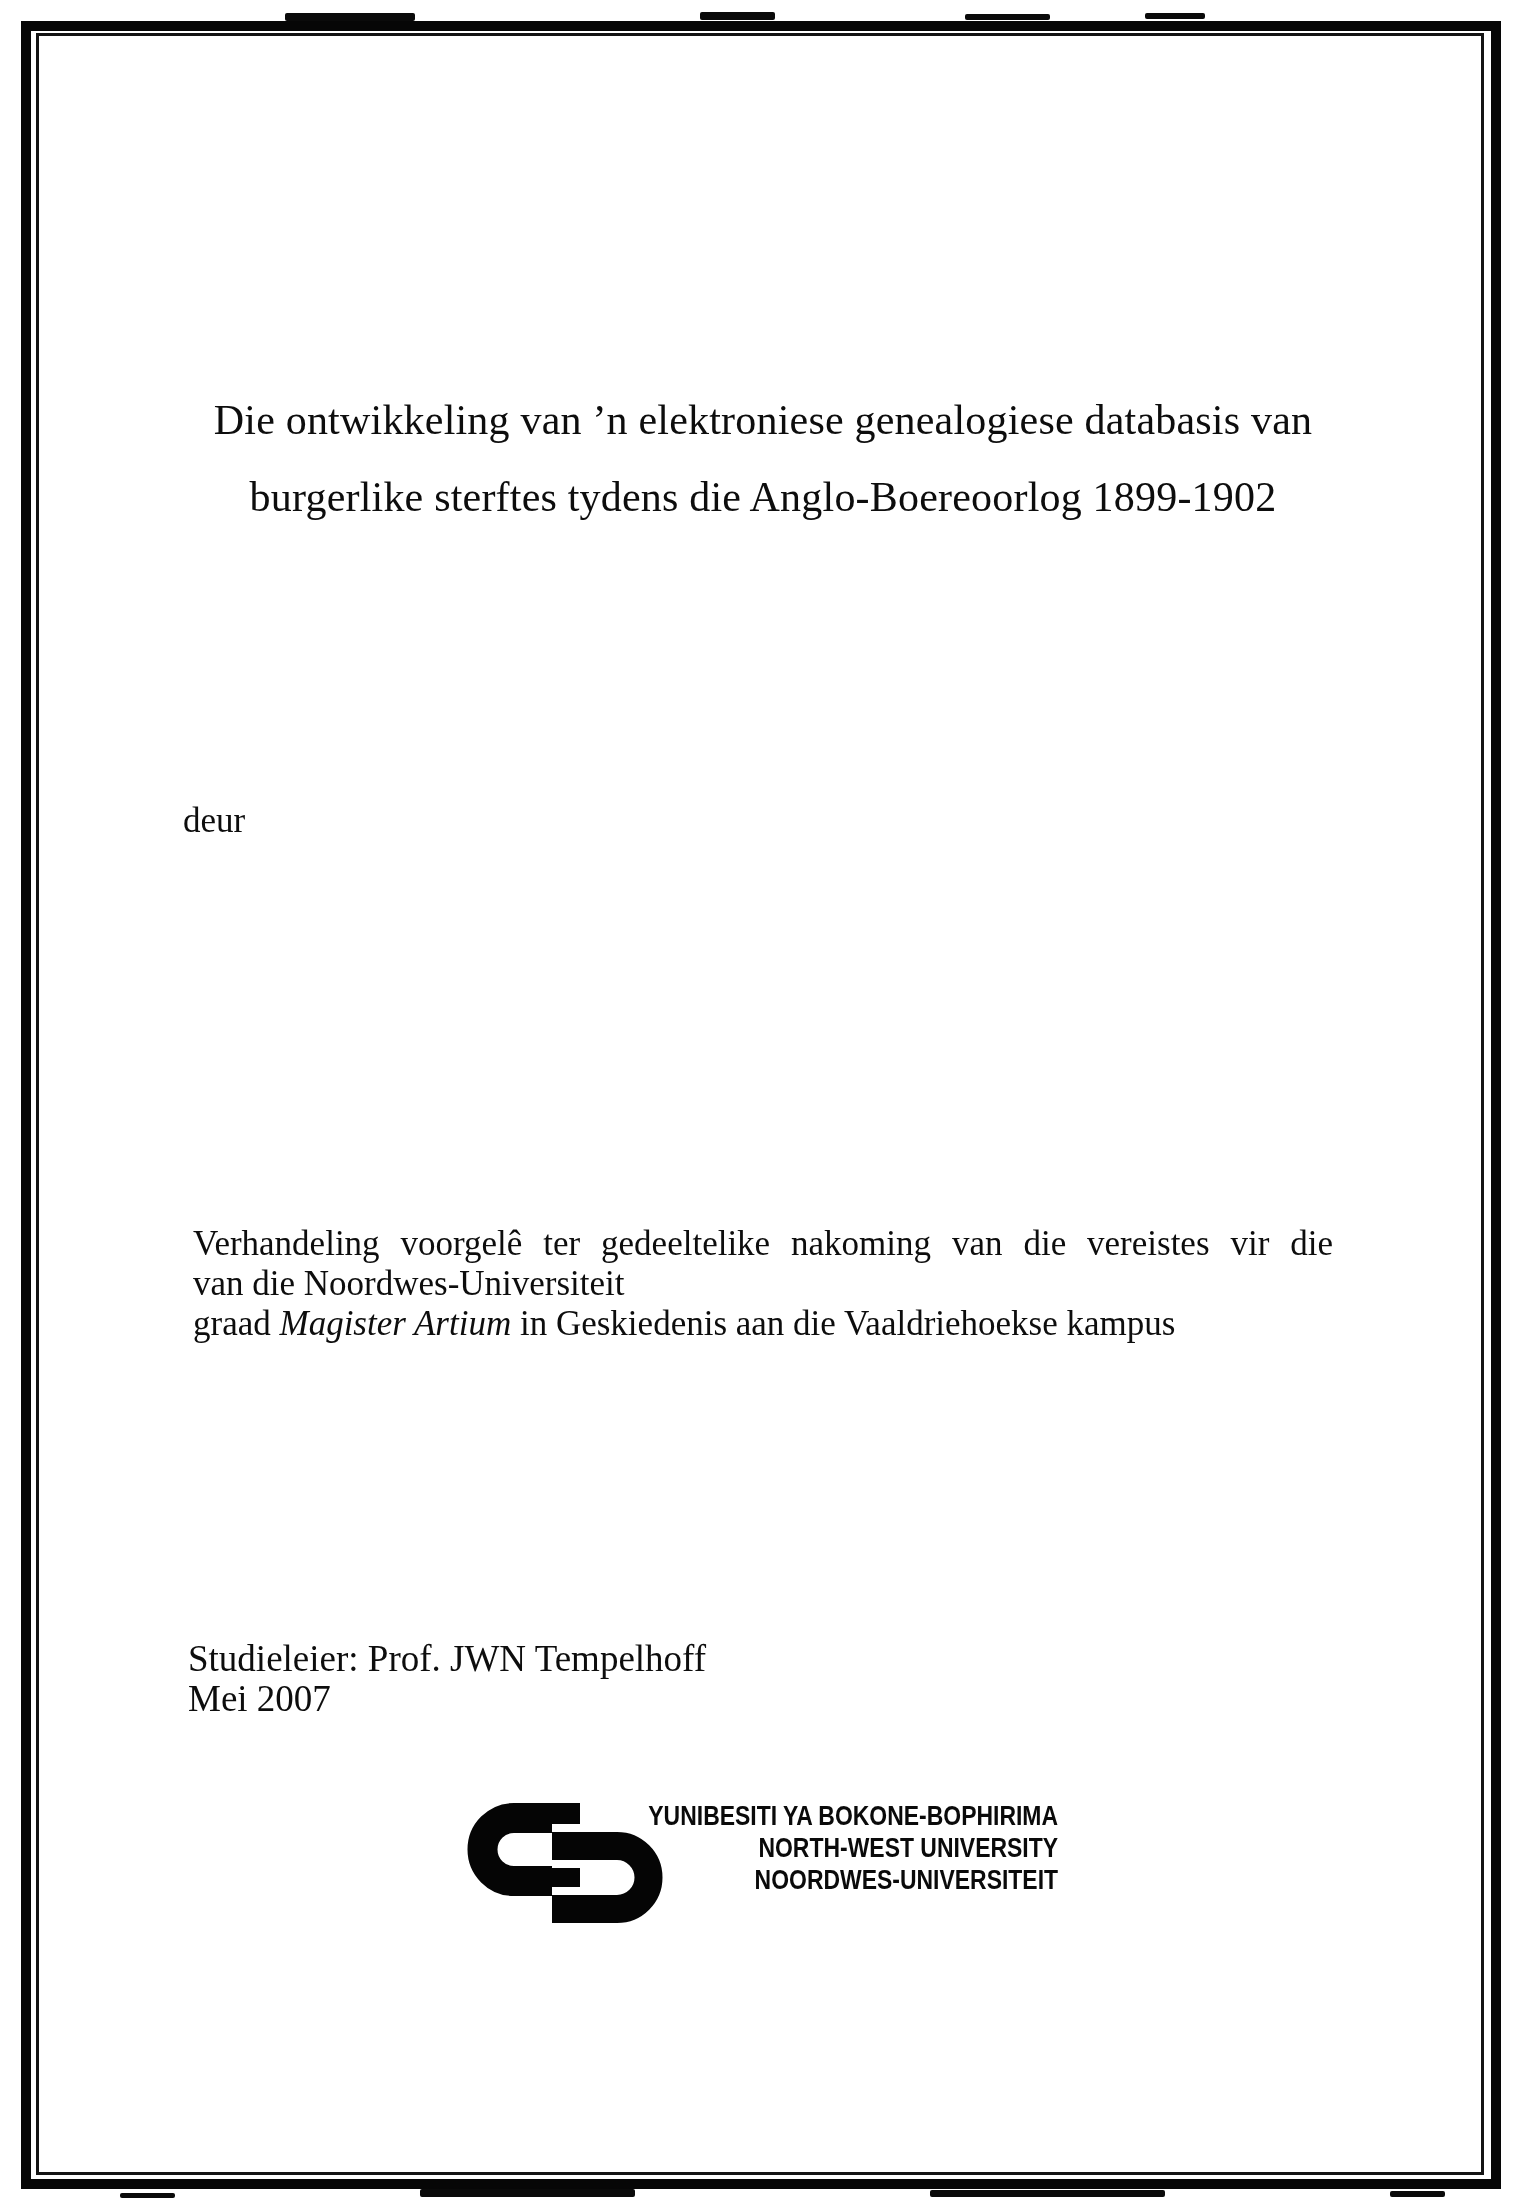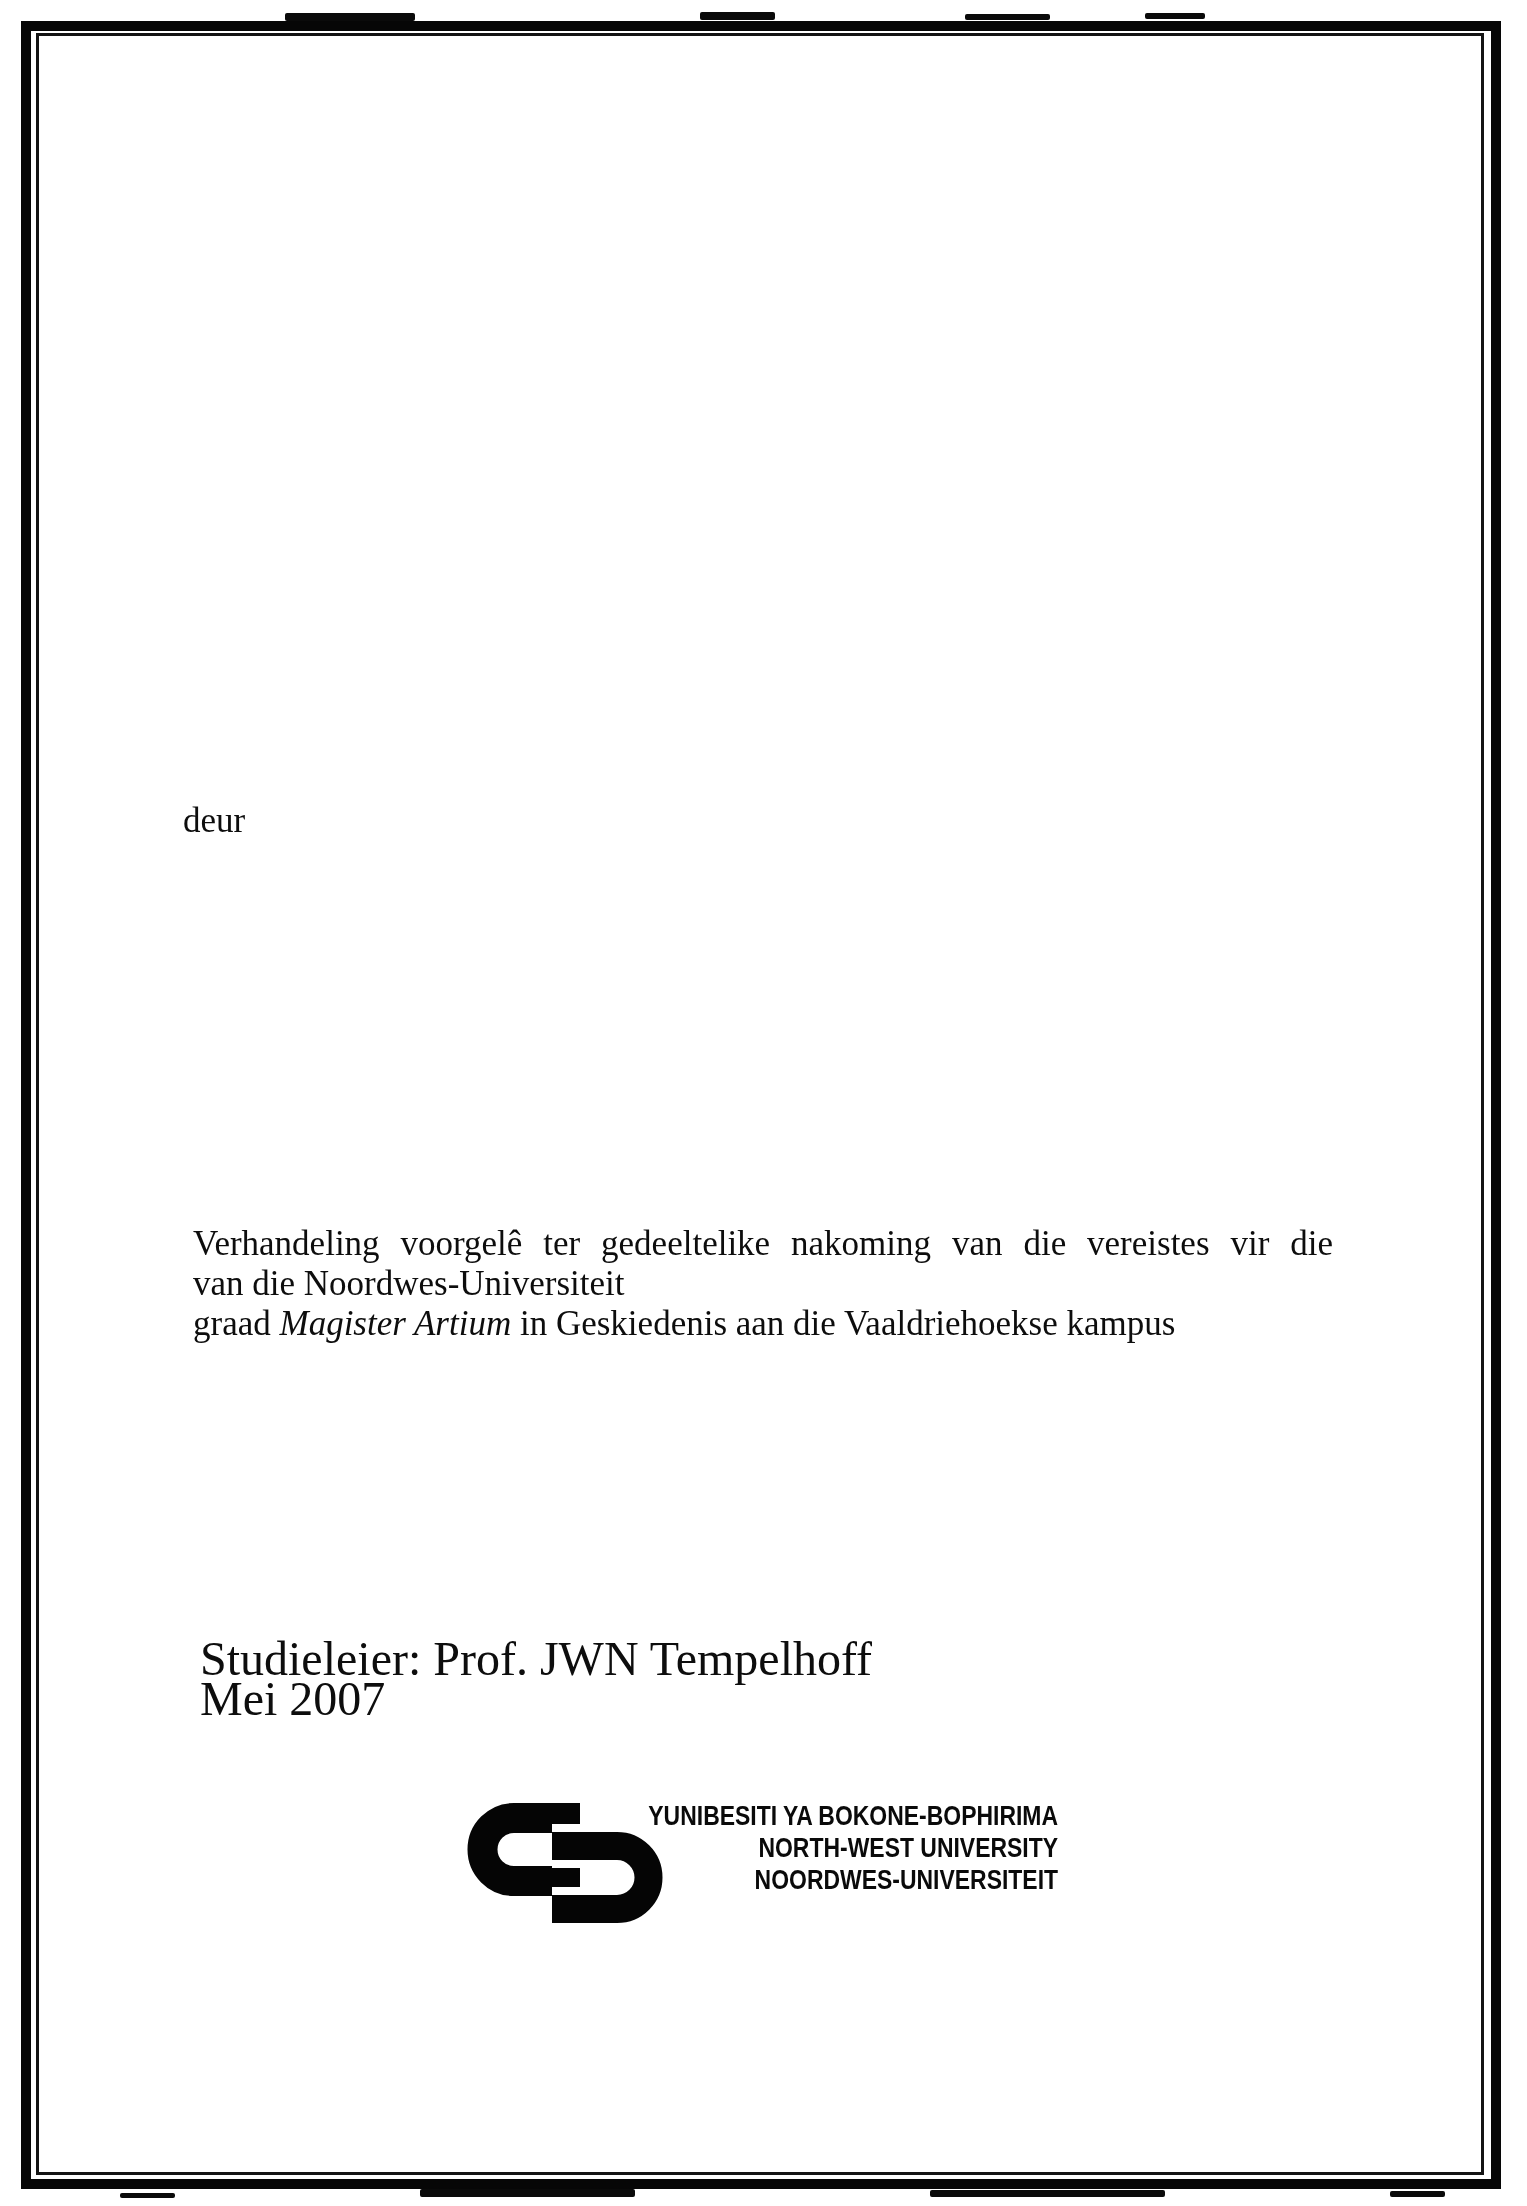--- a/index.html
+++ b/index.html
@@ -39,22 +39,22 @@
 
   .submission{
     position:absolute;left:193px;top:1224px;width:1140px;
     font-size:35px;line-height:40px;
   }
   .submission .j-line{text-align:justify;text-align-last:justify;}
   .submission .p-line{white-space:nowrap;}
   .submission em{font-style:italic;}
 
   .supervisor-block{
-    position:absolute;left:200px;top:1639px;width:900px;
-    font-size:48px;line-height:40px;font-family:Liberation Serif, serif;
+    position:absolute;left:188px;top:1639px;width:900px;
+    font-size:37px;line-height:40px;font-family:Liberation Serif, serif;
   }
 
   .logo{position:absolute;left:466px;top:1802px;width:600px;height:160px;}
   .logo-mark{position:absolute;left:0;top:0;width:198px;height:122px;}
   .logo-text{
     position:absolute;right:469px;top:1800px;
     text-align:right;
     font-family:"Liberation Sans","DejaVu Sans",sans-serif;
     font-weight:bold;font-size:27px;line-height:32px;
     white-space:nowrap;letter-spacing:0px;
@@ -72,20 +72,24 @@
 
   <div class="smudge" style="left:285px;top:13px;width:130px;height:8px;"></div>
   <div class="smudge" style="left:700px;top:12px;width:75px;height:8px;"></div>
   <div class="smudge" style="left:965px;top:14px;width:85px;height:6px;"></div>
   <div class="smudge" style="left:1145px;top:13px;width:60px;height:6px;"></div>
   <div class="smudge" style="left:420px;top:2189px;width:215px;height:8px;"></div>
   <div class="smudge" style="left:930px;top:2190px;width:235px;height:7px;"></div>
   <div class="smudge" style="left:1390px;top:2191px;width:55px;height:6px;"></div>
   <div class="smudge" style="left:120px;top:2193px;width:55px;height:5px;"></div>
 
+  <div class="title">
+    <div class="t-line">Die ontwikkeling van ’n elektroniese genealogiese databasis van</div>
+    <div class="t-line">burgerlike sterftes tydens die Anglo-Boereoorlog 1899-1902</div>
+  </div>
 
   <div class="byline">deur</div>
 
 
   <div class="submission">
     <div class="j-line">Verhandeling voorgelê ter gedeeltelike nakoming van die vereistes vir die</div>
     <div class="p-line">van die Noordwes-Universiteit</div>
     <div class="p-line"><span>graad </span><em>Magister Artium</em><span> in Geskiedenis aan die Vaaldriehoekse kampus</span></div>
   </div>
 

